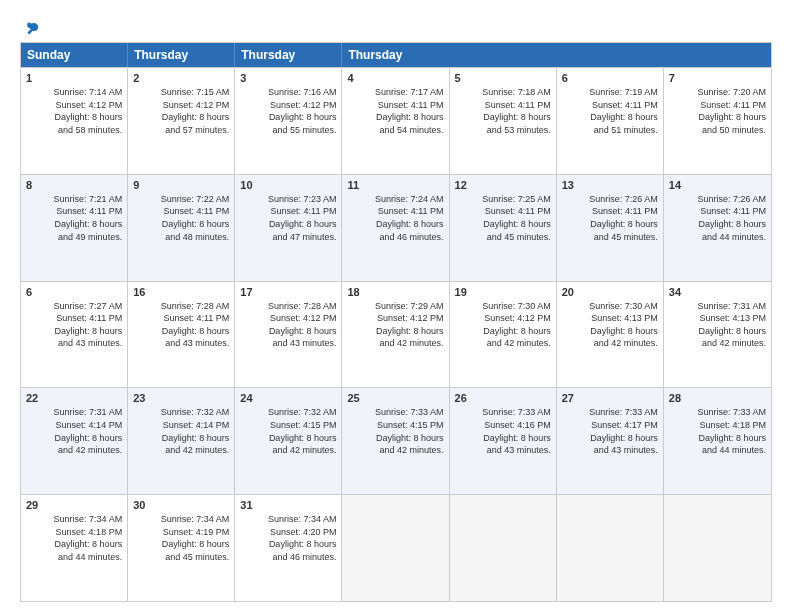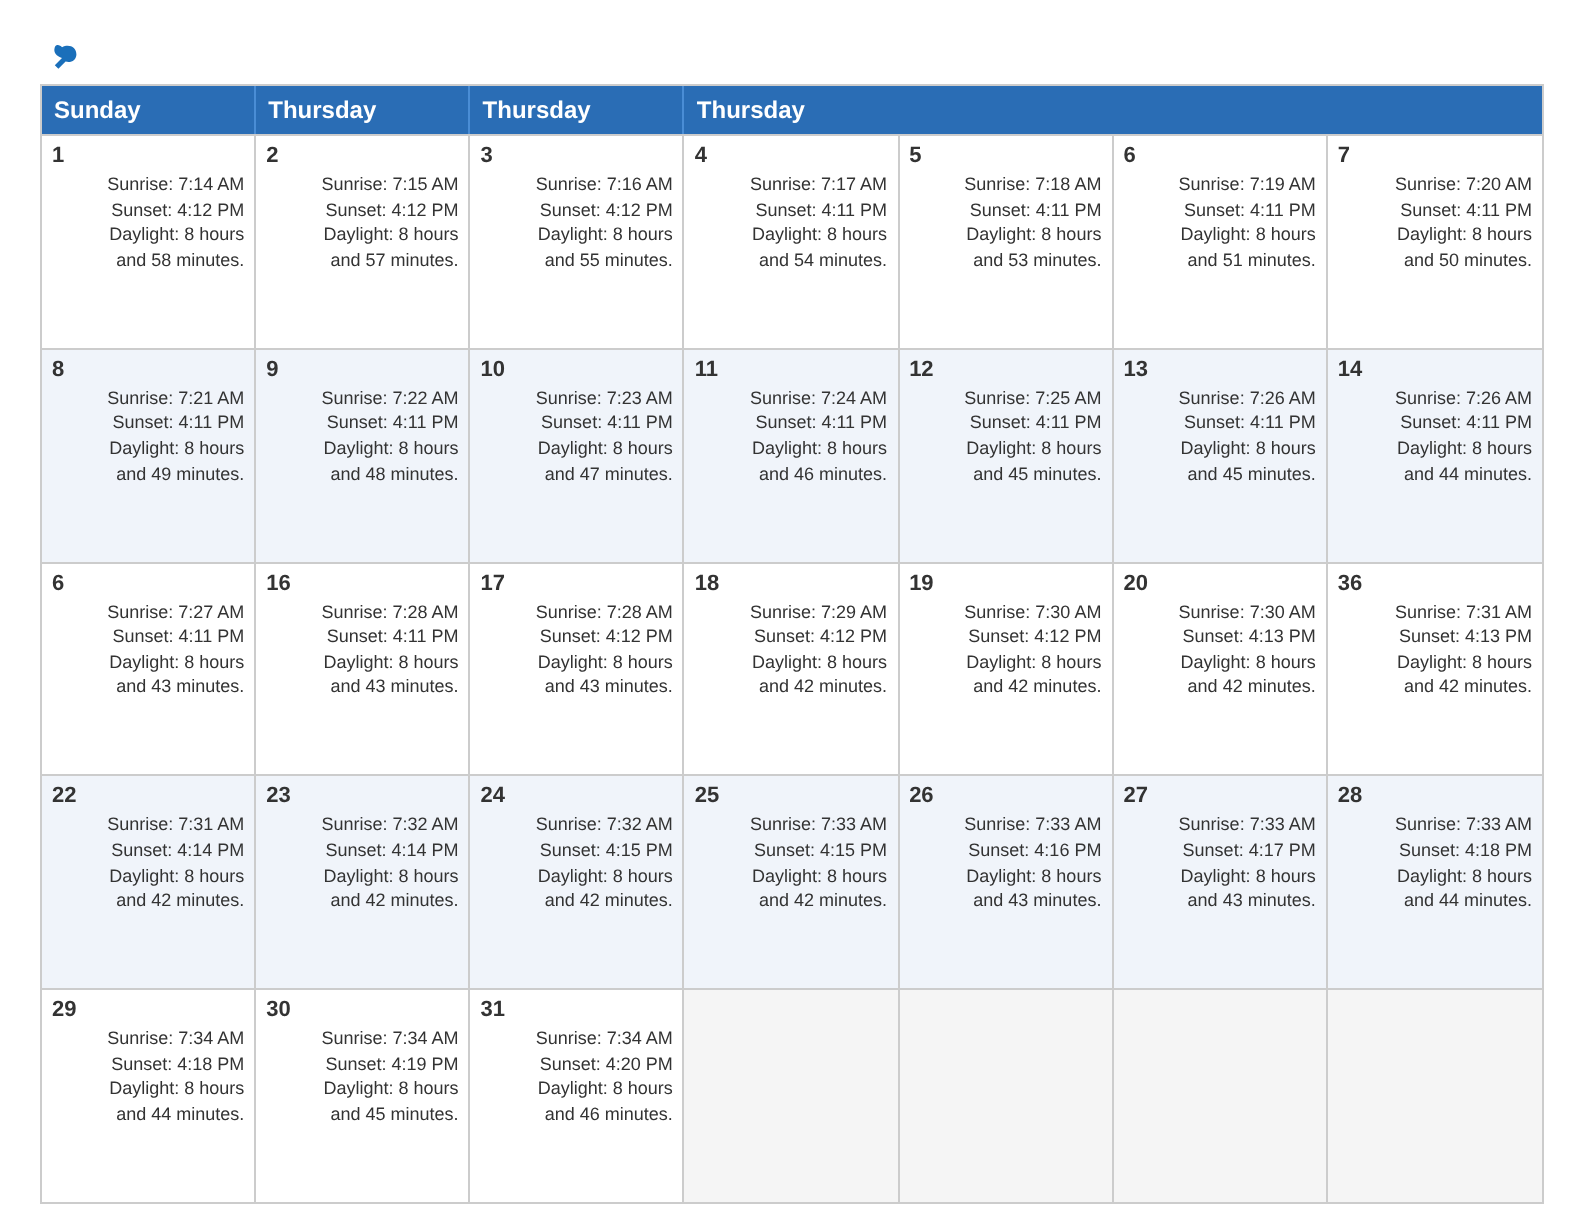--- a/index.html
+++ b/index.html
@@ -214,21 +214,21 @@
           </div>
           <div class="cal-cell">
             <span class="day-num">19</span>
             <div class="cell-text">Sunrise: 7:30 AM<br>Sunset: 4:12 PM<br>Daylight: 8 hours<br>and 42 minutes.</div>
           </div>
           <div class="cal-cell">
             <span class="day-num">20</span>
             <div class="cell-text">Sunrise: 7:30 AM<br>Sunset: 4:13 PM<br>Daylight: 8 hours<br>and 42 minutes.</div>
           </div>
           <div class="cal-cell">
-            <span class="day-num">36</span>
+            <span class="day-num">34</span>
             <div class="cell-text">Sunrise: 7:31 AM<br>Sunset: 4:13 PM<br>Daylight: 8 hours<br>and 42 minutes.</div>
           </div>
         </div>
         <div class="cal-row">
           <div class="cal-cell alt-row">
             <span class="day-num">22</span>
             <div class="cell-text">Sunrise: 7:31 AM<br>Sunset: 4:14 PM<br>Daylight: 8 hours<br>and 42 minutes.</div>
           </div>
           <div class="cal-cell alt-row">
             <span class="day-num">23</span>

